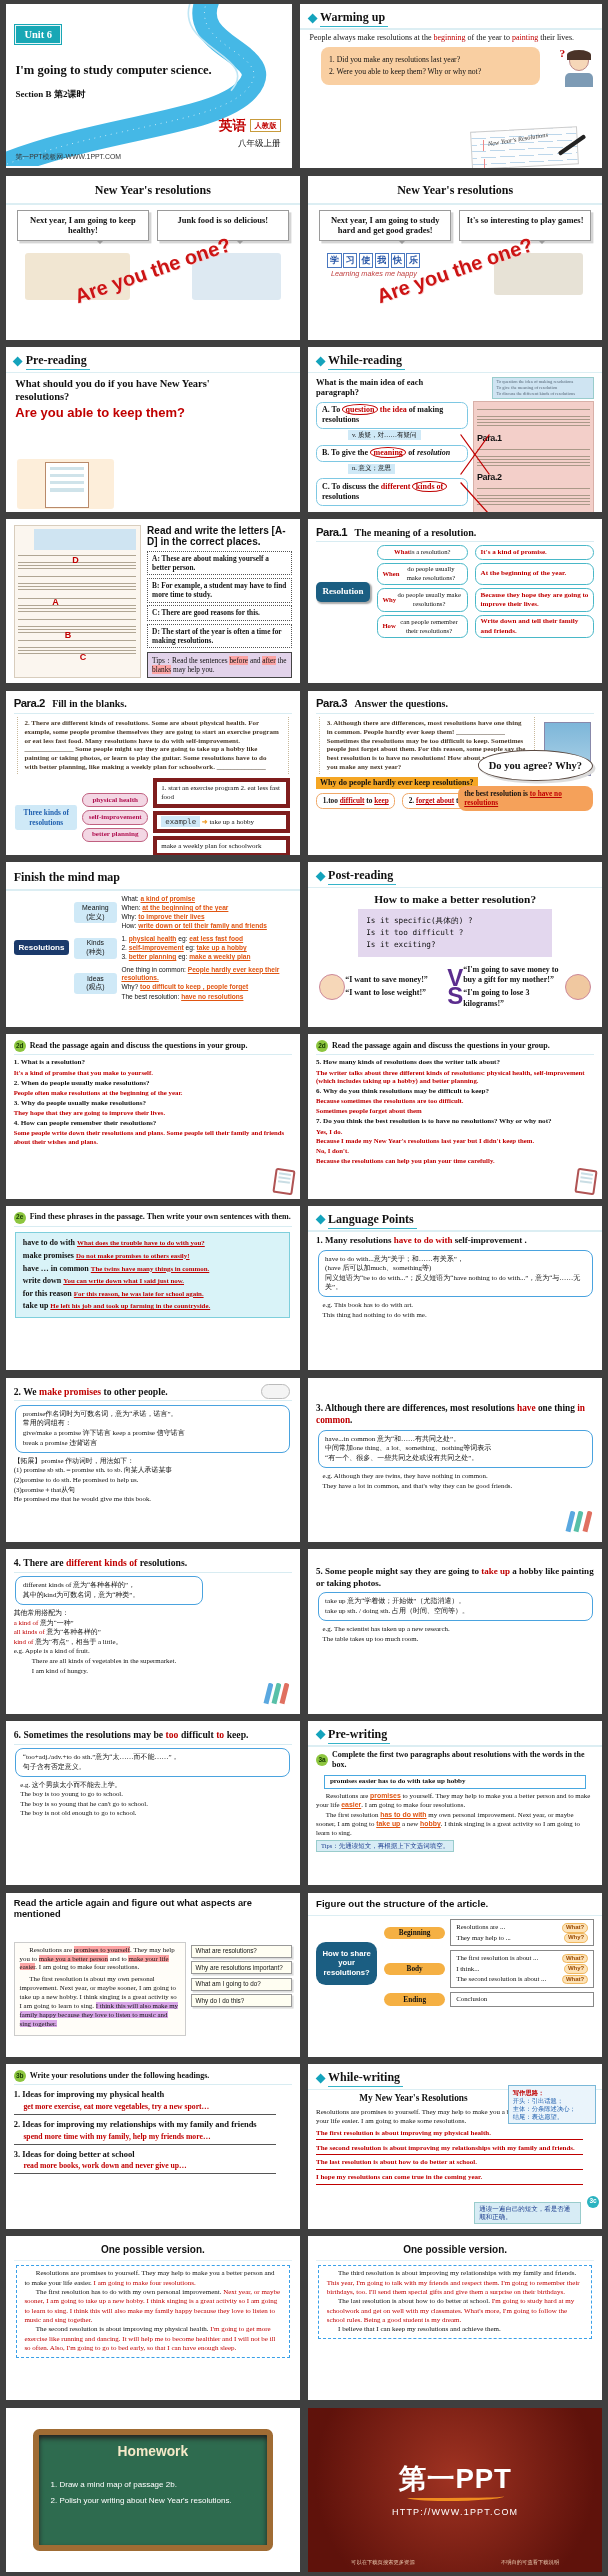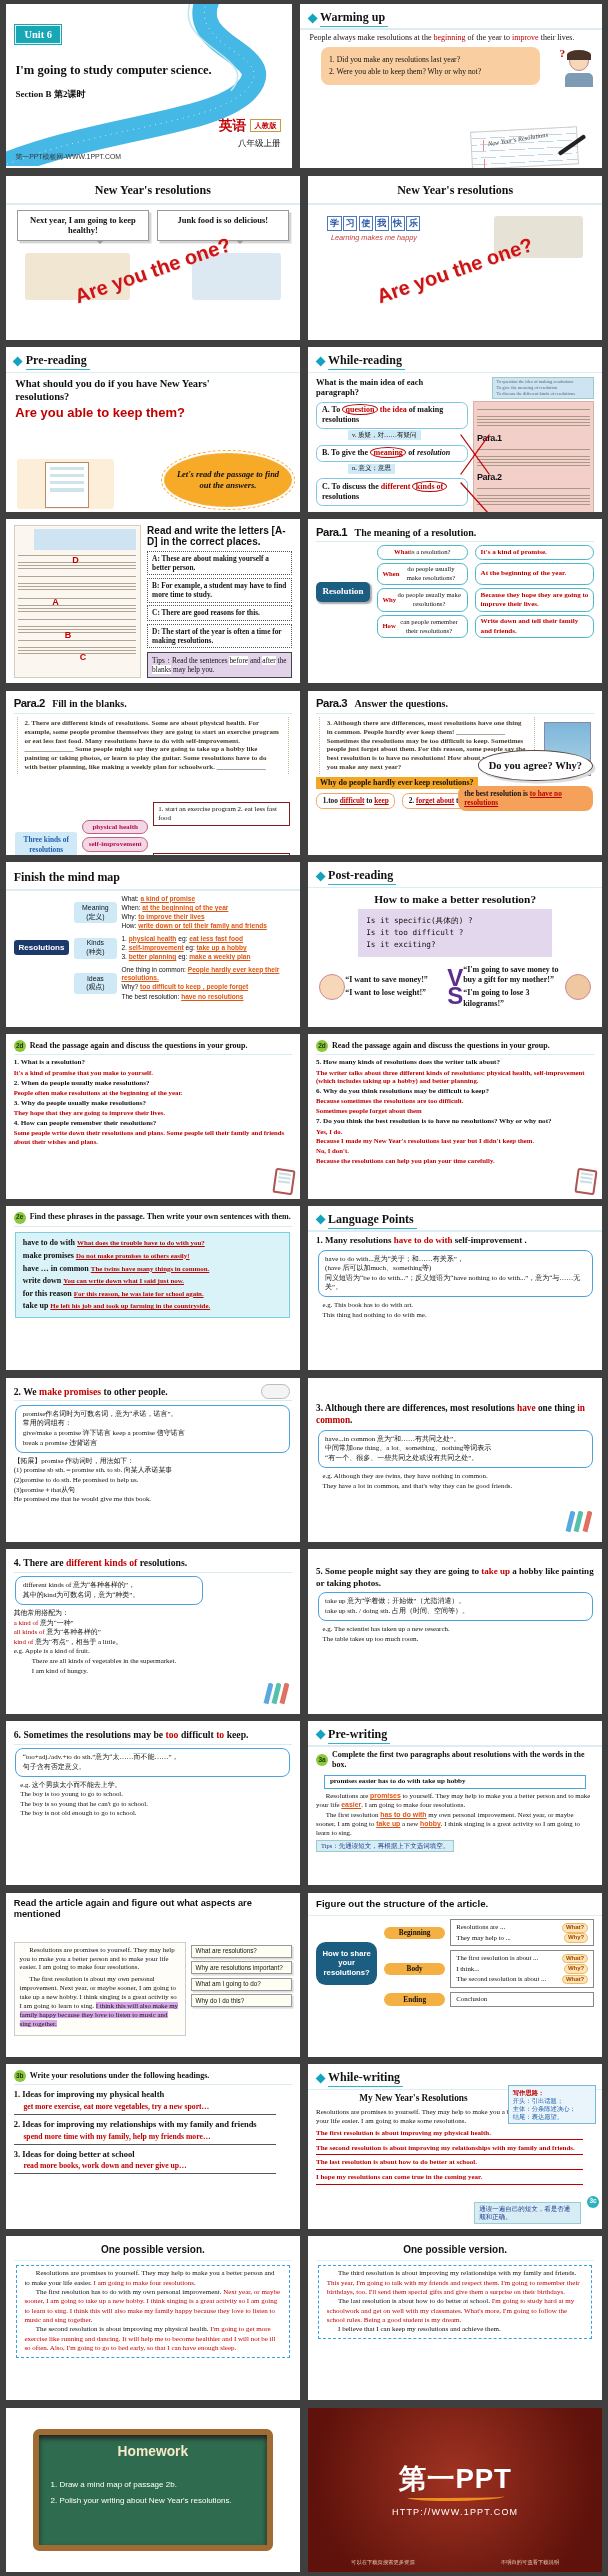--- a/index.html
+++ b/index.html
@@ -21,21 +21,21 @@
   
   .p-k{color:#111;}
   .p-b{color:#111;font-weight:bold;}
   .p-bb{color:#111;font-weight:bold;}
   .p-bi{color:#111;font-weight:bold;font-style:italic;}
   .p-r{color:#c00000;font-weight:bold;}
   .p-rn{color:#c00000;}
   .p-u{color:#c00000;font-weight:bold;text-decoration:underline;}
   .p-us{color:#c00000;font-weight:bold;text-decoration:underline;}
   .p-ur{color:#e05512;font-weight:bold;text-decoration:underline;font-family:"Liberation Sans",sans-serif;}
-  .p-yl{background:#ffffff;}
+  .p-yl{background:#fca5a5;}
   .p-pu{background:#c9ff7e;background:#d9a7e8;}
   .p-ci{color:#c00000;font-weight:bold;border:1px solid #c00000;border-radius:50%;padding:0 2.4px;}
   .p-ph{color:#111;font-weight:bold;font-size:8px;}
   
   .ln{margin:1.2px 0;}
   .ln.q{font-weight:bold;font-size:7.1px;}
   .ln.a{color:#c00000;font-weight:bold;font-size:6.8px;}
   .box-ln,.eg-ln,.ext-ln,.u-ln{margin:0.8px 0;}
   .eg-ln{margin-left:6.5px;}
   .u-ln.eg2{margin-left:18px;}
@@ -114,21 +114,21 @@
   .mm4-row{display:flex;gap:6.5px;align-items:stretch;}
   .q-node{border:1.1px solid #49b8c8;border-radius:7.3px;padding:1.6px 4.9px;font-size:6.7px;text-align:center;flex:1;display:flex;align-items:center;justify-content:center;}
   .a-node{border:1.1px solid #49b8c8;border-radius:7.3px;padding:1.6px 4.9px;color:#c00000;font-weight:bold;font-size:7.1px;flex:1.35;display:flex;align-items:center;}
   
   .pass-box{border-left:1.6px dotted #c8b89a;border-right:1.6px dotted #c8b89a;padding:1.6px 6.5px;margin:0 3.2px;font-size:7px;color:#4a3a2a;font-weight:bold;font-family:"Liberation Serif",serif;}
   .k-diag{display:flex;align-items:center;gap:4.9px;margin-top:4px;padding:0 1.6px;}
   .k-label{background:#cfe9f7;color:#1f5fae;font-weight:bold;text-align:center;font-size:7.3px;padding:3.2px 4.9px;border-radius:2.4px;flex:none;width:52px;}
   .k-mid{display:flex;flex-direction:column;gap:3.2px;flex:none;}
   .k-pill{background:#f3d7e4;border:1px solid #c06080;border-radius:7.3px;color:#b01050;font-weight:bold;font-size:7.1px;padding:1.6px 5.7px;text-align:center;}
   .k-ans{display:flex;flex-direction:column;gap:3.2px;flex:1;}
-  .k-white{border:1px solid #7f1d1d;background:#fff;font-size:7px;padding:2px 4px;margin-top:24px;}
+  .k-white{border:4px solid #7f1d1d;background:#fff;font-size:7px;padding:2px 4px;}
   .ex-lab{background:#cfe9f7;color:#333;font-size:7.3px;padding:0.8px 4px;font-family:"DejaVu Sans Mono",monospace;}
   .ex-arrow{color:#f0a030;font-weight:bold;}
   
   .p3-wrap{position:relative;}
   .cloud{position:absolute;right:1.6px;bottom:27.6px;background:#fff;border:1.8px solid #5a4a42;border-radius:48% 52% 50% 50%;padding:8px 9.7px;font-weight:bold;font-size:10.5px;text-align:center;z-index:4;box-shadow:2.4px 2.4px 0 #ddd;}
   .p3-q{background:#f5a623;display:inline-block;font-weight:bold;font-size:8px;padding:0.8px 4px;margin:3.2px 0 2.4px;}
   .p3-ans{display:flex;gap:6.5px;align-items:stretch;margin-top:1.6px;width:70%;}
   .p3-box{border:1.1px solid #f0a868;border-radius:6.5px;padding:2.4px 5.7px;font-size:7.3px;font-weight:bold;}
   .p3-bub{position:absolute;right:1.6px;bottom:-1.6px;background:#f5a15a;border-radius:8px;padding:3.2px 6.5px;font-size:7.3px;font-weight:bold;width:122px;}
   .man-photo{position:absolute;right:3.2px;top:4.9px;width:45px;height:52px;background:linear-gradient(#7db6d9,#aed3e8);border:0.8px solid #88a;}
@@ -230,21 +230,21 @@
         </div>
         <div class="t1-footer">第一PPT模板网-WWW.1PPT.COM</div>
       </div>
     </div>
     <div class="slide">
       <div class="shdr">
         <span class="sdiamond"></span>
         <span class="stitle">Warming up</span>
       </div>
       <div class="hrule"></div>
-      <div class="intro"><span class="p-k">People always make resolutions at the </span><span class="p-rn">beginning</span><span class="p-k"> of the year to </span><span class="p-rn">improve</span><span class="p-k"> their lives.</span></div>
+      <div class="intro"><span class="p-k">People always make resolutions at the </span><span class="p-rn">beginning</span><span class="p-k"> of the year to </span><span class="p-rn">painting</span><span class="p-k"> their lives.</span></div>
       <div class="qbox">
           <div class="">1. Did you make any resolutions last year?</div>
           <div class="">2. Were you able to keep them? Why or why not?</div>
         </div>
       <span class="qmark">?</span>
       <div class="girl">
         <div class="face"></div>
           <div class="hair"></div>
           <div class="bodyp"></div>
       </div>
@@ -266,20 +266,24 @@
       </div>
       <div class="img-row">
         <div class="ph-img" style="width:105px;height:47px;"></div>
         <div class="ph-img" style="width:89px;height:47px;background:#dde9f2;"></div>
       </div>
       <div class="stamp">Are you the one?</div>
     </div>
     <div class="slide">
       <div class="nyr-title">New Year's resolutions</div>
       <div class="hrule"></div>
+      <div class="bub-row">
+        <div class="bubble">Next year, I am going to study hard and get good grades!</div>
+        <div class="bubble">It's so interesting to play games!</div>
+      </div>
       <div class="img-row">
         <div>
           <div class="cnbox">
             <span>学</span>
               <span>习</span>
               <span>使</span>
               <span>我</span>
               <span>快</span>
               <span>乐</span>
           </div>
@@ -301,21 +305,20 @@
       <div class="preq1" style="width:70%;">What should you do if you have New Years' resolutions?</div>
       <div class="preq2">Are you able to keep them?</div>
       <div class="checkman">
         <div class="paper">
             <i></i>
             <i></i>
             <i></i>
             <i></i>
           </div>
       </div>
-      <div class="balloon">Let's read the passage to find out the answers.</div>
     </div>
     <div class="slide">
       <div class="shdr">
           <span class="sdiamond"></span>
         <span class="stitle">While-reading</span>
         </div>
       <div class="hrule"></div>
       <div class="wr-wrap">
         <div class="wr-left">
           <div class="wr-q">What is the main idea of each paragraph?</div>

